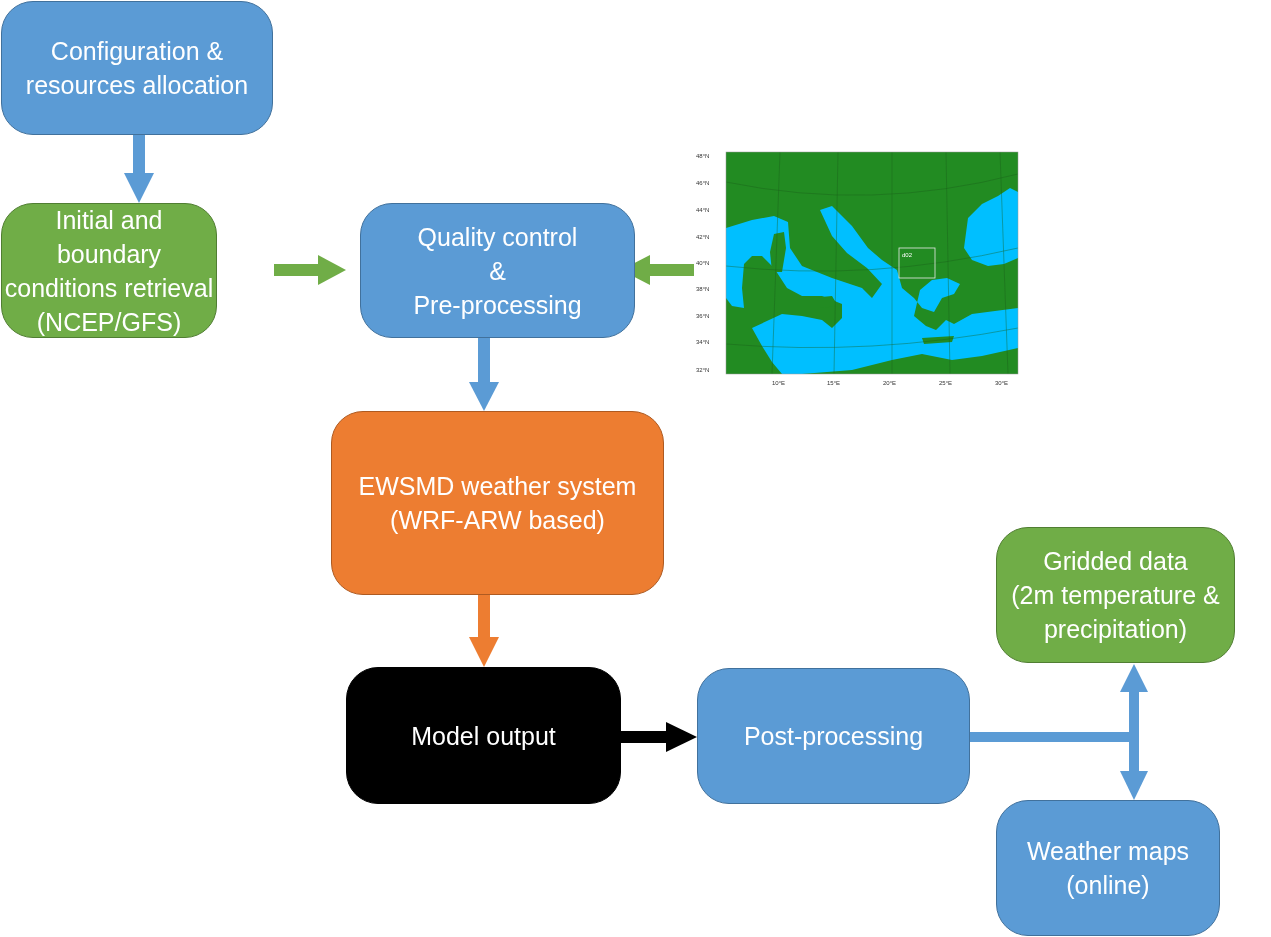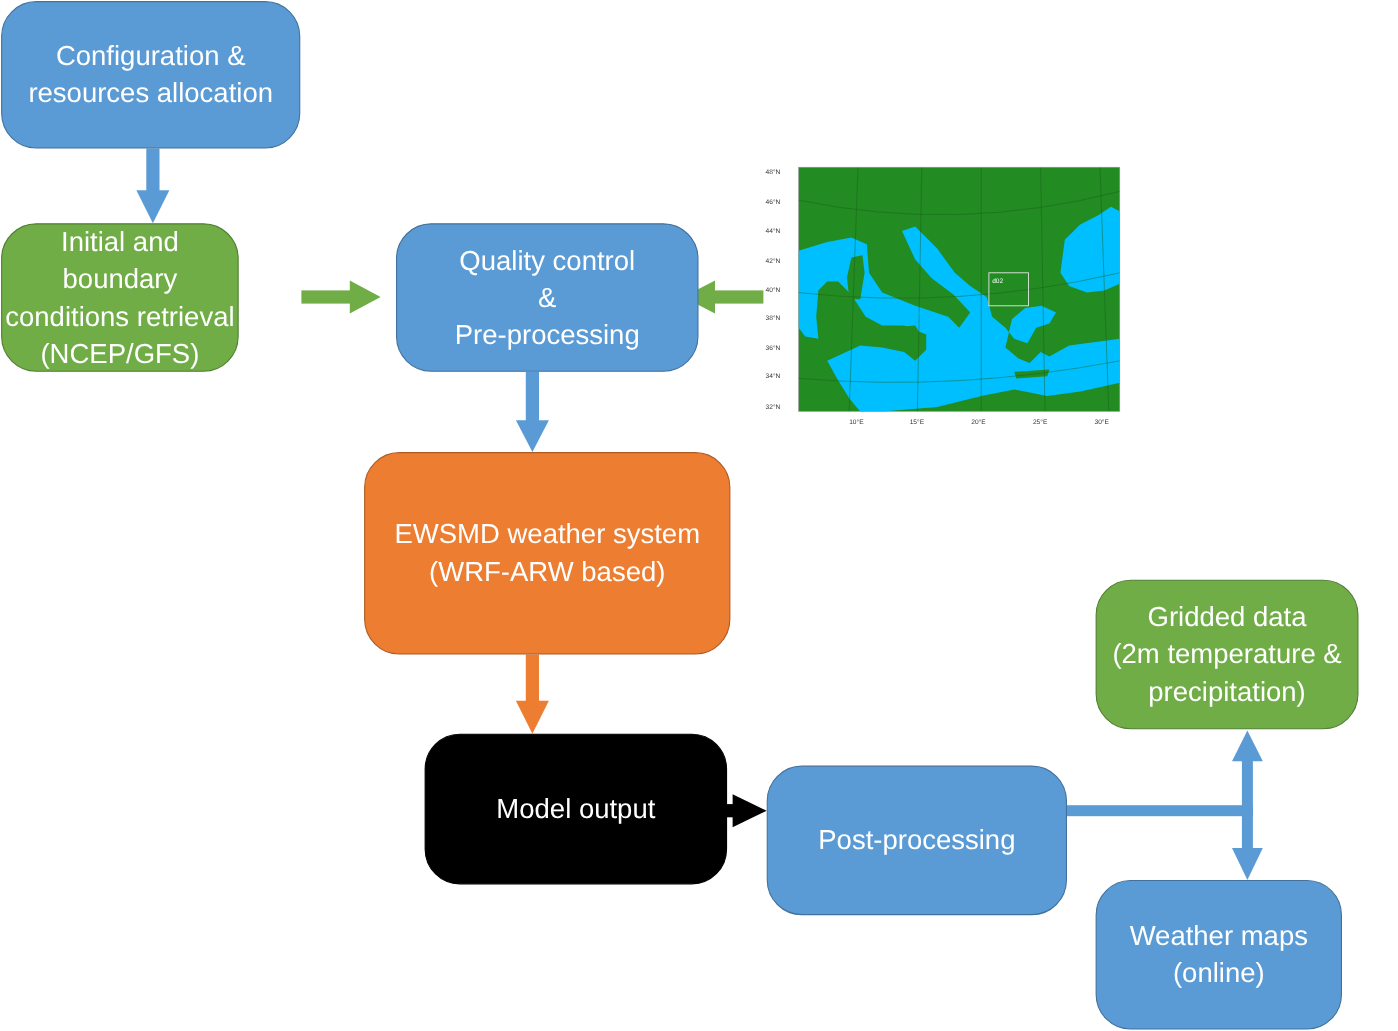--- a/index.html
+++ b/index.html
@@ -75,25 +75,25 @@
   <span>Quality control
 &amp;
 Pre-processing</span>
 </div>
 
 <div class="box orange" style="left:317px;top:411px;width:333px;height:184px;margin-left:14px;">
   <span>EWSMD weather system
 (WRF-ARW based)</span>
 </div>
 
-<div class="box black" style="left:346px;top:667px;width:275px;height:137px;margin-left:40px;">
+<div class="box black" style="left:346px;top:667px;width:275px;height:137px;">
   <span>Model output</span>
 </div>
 
-<div class="box blue" style="left:697px;top:668px;width:273px;height:136px;margin-top:28px;">
+<div class="box blue" style="left:697px;top:668px;width:273px;height:136px;">
   <span>Post-processing</span>
 </div>
 
 <div class="box green" style="left:996px;top:527px;width:239px;height:136px;">
   <span>Gridded data
 (2m temperature &amp;
 precipitation)</span>
 </div>
 
 <div class="box blue" style="left:996px;top:800px;width:224px;height:136px;">

